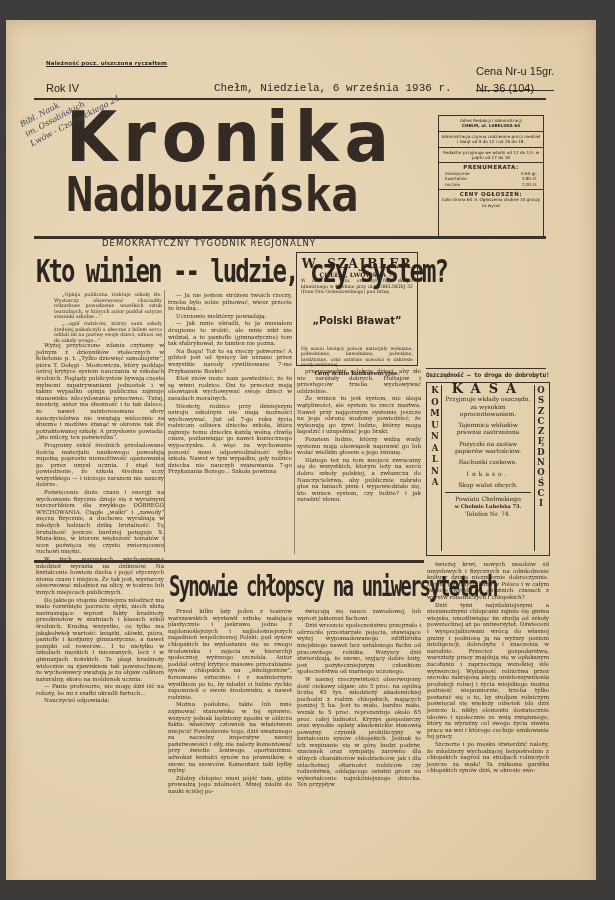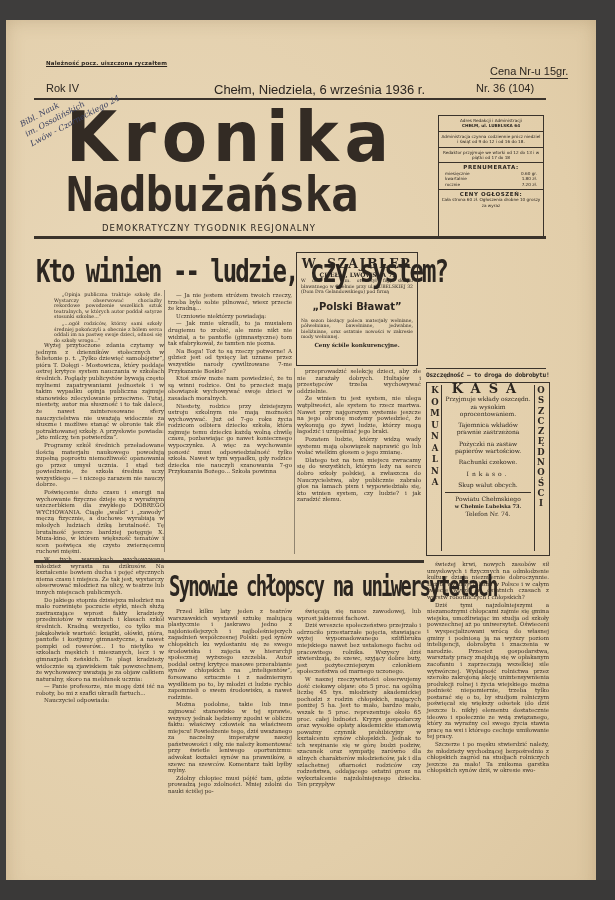--- a/index.html
+++ b/index.html
@@ -3,44 +3,44 @@
 <meta charset="utf-8">
 <style>
   html,body{margin:0;padding:0;}
   body{width:615px;height:900px;background:#3e3d3c;position:relative;overflow:hidden;font-family:"DejaVu Serif",serif;color:#2c2620;}
   .page{position:absolute;left:6px;top:20px;width:590px;height:875px;background:#e6d3b3;
         background-image:radial-gradient(ellipse at 30% 40%, #ead9bb 0%, #e2ceaa 70%, #dcc6a0 100%);
         box-shadow:inset 0 0 18px rgba(120,90,50,.25);}
   .abs{position:absolute;}
   .rule{position:absolute;background:#3a332b;}
   .postal{left:40px;top:40px;font-size:5.5px;font-weight:bold;text-decoration:underline;letter-spacing:.2px;font-family:"DejaVu Sans",sans-serif;}
-  .price{left:484px;top:45px;font-size:11px;font-family:"Liberation Sans",sans-serif;border-bottom:1px solid #3a332b;padding-bottom:1px;}
+  .price{left:470px;top:45px;font-size:11px;font-family:"Liberation Sans",sans-serif;border-bottom:1px solid #3a332b;padding-bottom:13px;}
   .rok{left:40px;top:62px;font-size:11px;font-family:"Liberation Sans",sans-serif;}
-  .dateline{left:208px;top:62px;font-size:13px;font-family:Liberation Sans, sans-serif;}
+  .dateline{left:208px;top:62px;font-size:11px;font-family:Liberation Mono, monospace;}
   .issue{left:470px;top:62px;font-size:11px;font-family:"Liberation Sans",sans-serif;}
   .mast1{left:60px;top:88px;font-family:"DejaVu Sans",sans-serif;font-weight:bold;font-size:66px;line-height:60px;letter-spacing:6px;color:#332b24;transform:scaleY(1.05);}
   .mast2{left:60px;top:150px;font-family:"DejaVu Sans Mono",monospace;font-weight:bold;font-size:48px;line-height:48px;letter-spacing:-1px;color:#332b24;transform:scaleX(.95);transform-origin:left;}
-  .subtitle{left:96px;top:203px;font-size:8.5px;letter-spacing:1px;font-family:"DejaVu Sans",sans-serif;text-align:center;}
+  .subtitle{left:96px;top:218px;font-size:8.5px;letter-spacing:1px;font-family:"DejaVu Sans",sans-serif;text-align:center;}
   .stamp{left:12px;top:100px;font-size:8px;font-style:italic;color:#3a4060;transform:rotate(-28deg);transform-origin:left top;line-height:11px;font-family:"DejaVu Serif",serif;}
   .infobox{left:432px;top:95px;width:104px;height:122px;border:1px solid #3a332b;font-family:"DejaVu Sans",sans-serif;font-size:4.2px;line-height:5.4px;text-align:center;}
   .infobox .sec{border-bottom:1px solid #3a332b;padding:2px 2px;}
   .infobox .sec:last-child{border-bottom:none;}
   .infobox .hdr{font-weight:bold;font-size:5.5px;letter-spacing:.6px;}
   .infobox .row{display:flex;justify-content:space-between;padding:0 4px;}
   .headline1{left:30px;top:232px;font-family:"DejaVu Sans Mono",monospace;font-weight:bold;font-size:24px;letter-spacing:-2px;transform:scaleY(1.35);transform-origin:left top;}
   .headline2{left:163px;top:550px;font-family:"DejaVu Sans Mono",monospace;font-weight:bold;font-size:19px;letter-spacing:-1.8px;transform:scaleY(1.45);transform-origin:left top;}
   .col{position:absolute;font-size:5.6px;line-height:6.6px;text-align:justify;color:#332a22;font-family:"DejaVu Serif",serif;}
   .col p{margin:0 0 1px 0;text-indent:8px;}
   .quote{font-size:4.8px;line-height:5.6px;}
   .ad{position:absolute;border:1px solid #3a332b;text-align:center;font-family:"DejaVu Serif",serif;}
   .szaj{left:290px;top:232px;width:120px;height:112px;}
   .szaj .nm{font-size:12.5px;font-weight:bold;letter-spacing:1.5px;margin-top:3px;}
   .szaj .ad2{font-size:6px;font-weight:bold;}
   .szaj .txt{font-size:4.6px;line-height:5.5px;padding:0 4px;text-align:justify;}
-  .szaj .firm{font-family:"DejaVu Sans",sans-serif;font-size:10px;font-weight:bold;margin:6px 0;}
+  .szaj .firm{font-family:"DejaVu Sans",sans-serif;font-size:10px;font-weight:bold;margin:20px 0;}
   .szaj .ft{font-size:5.6px;font-weight:bold;margin-top:2px;}
   .kow{left:420px;top:232px;width:118px;height:110px;border:3px double #3a332b;}
   .kow .k1{font-family:"DejaVu Sans",sans-serif;font-weight:bold;font-size:9.5px;letter-spacing:.5px;margin-top:5px;transform:scaleY(1.3);}
   .kow .k2{font-family:"DejaVu Sans Mono",monospace;font-weight:bold;font-size:16px;margin-top:6px;letter-spacing:-.5px;transform:scaleY(1.3);}
   .kow .k3{font-size:5.5px;font-weight:bold;margin-top:6px;}
   .kow .k4{font-size:5.5px;letter-spacing:2px;text-align:left;padding-left:6px;margin-top:3px;font-family:"DejaVu Sans",sans-serif;}
   .kow .k5{font-size:4.6px;line-height:5.6px;text-align:justify;padding:0 6px 0 22px;}
   .kasahdr{left:420px;top:351px;font-size:6.2px;font-weight:bold;font-family:"DejaVu Sans Mono",monospace;letter-spacing:-.3px;}
   .kasa{left:420px;top:362px;width:122px;height:172px;border:1px solid #3a332b;}
   .kasa .vl{position:absolute;left:2px;top:2px;width:12px;height:166px;border-right:1px solid #3a332b;font-size:8.5px;line-height:11.5px;font-weight:bold;}

